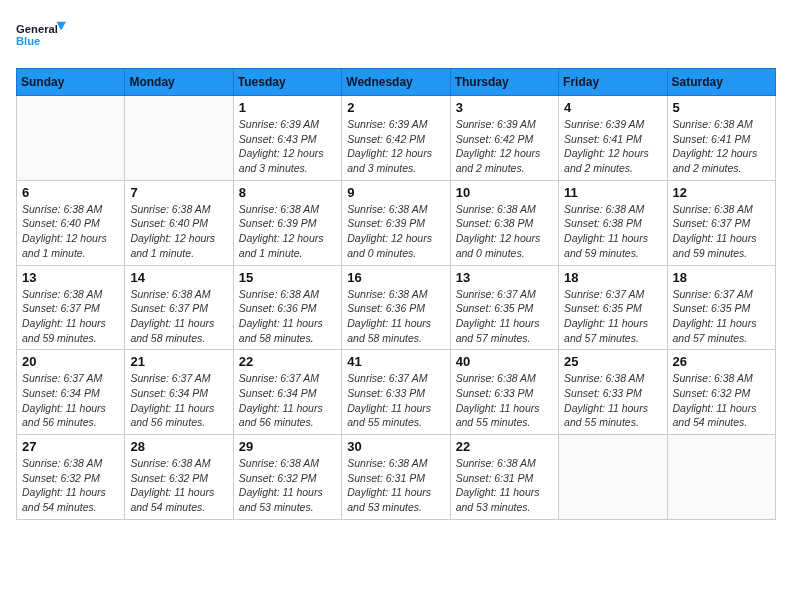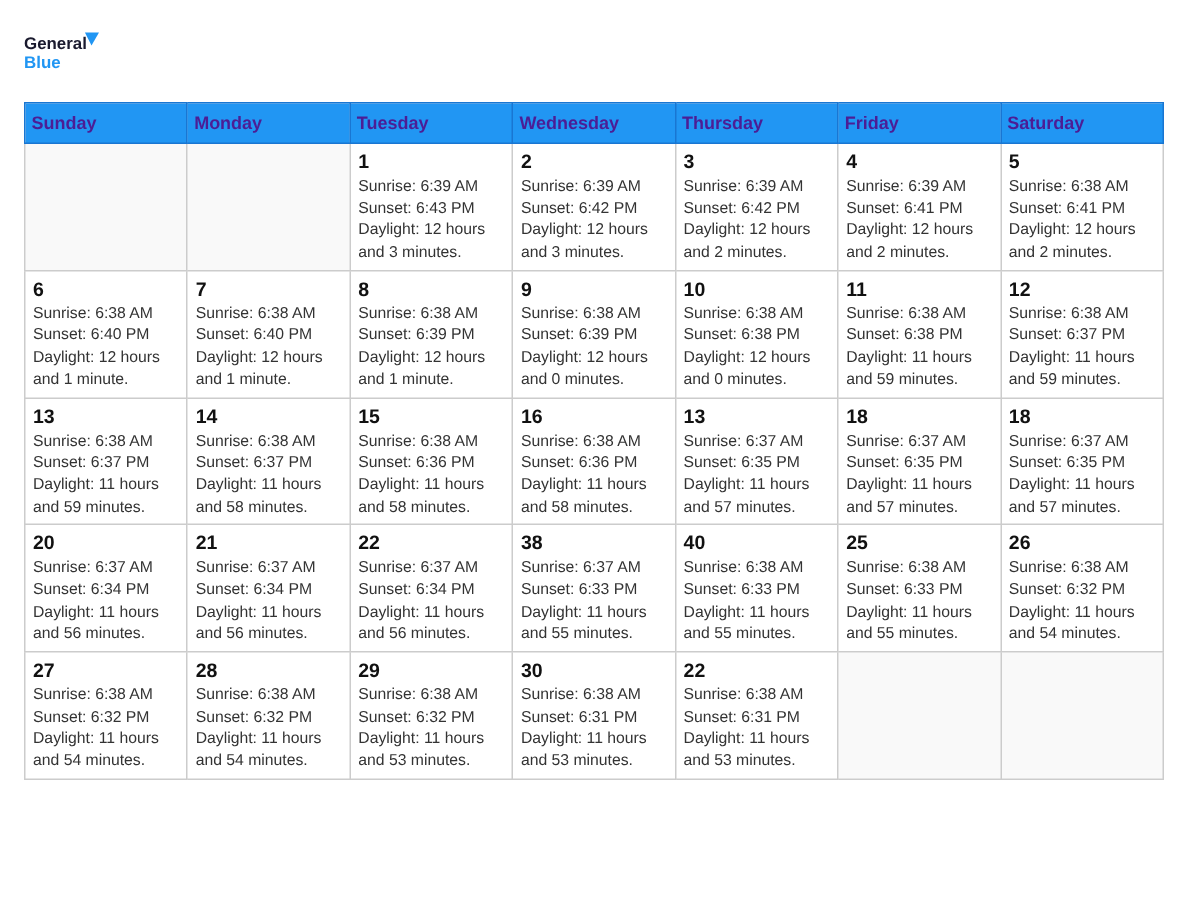--- a/index.html
+++ b/index.html
@@ -33,21 +33,21 @@
       font-size: 16px;
       color: #444;
     }
     .calendar {
       width: 100%;
       border-collapse: collapse;
       font-size: 11px;
     }
     .calendar th {
       background: #2196F3;
-      color: #4c1d95;
+      color: #0f172a;
       padding: 6px 4px;
       text-align: left;
       font-size: 12px;
       font-weight: bold;
       border: 1px solid #1976D2;
     }
     .calendar td {
       border: 1px solid #ccc;
       vertical-align: top;
       padding: 4px 5px;
@@ -62,20 +62,21 @@
       font-size: 13px;
       font-weight: bold;
       color: #111;
       display: block;
       margin-bottom: 2px;
     }
     .day-detail {
       color: #333;
       font-size: 10.5px;
       line-height: 1.4;
+      font-style: italic;
     }
   </style>
 </head>
 <body>
 
 <div class="header-area">
   <div class="logo">
     <svg width="50" height="40" viewBox="0 0 80 50" xmlns="http://www.w3.org/2000/svg">
       <text x="0" y="20" font-size="18" font-weight="bold" fill="#1a1a2e" font-family="Arial">General</text>
       <text x="0" y="40" font-size="18" font-weight="bold" fill="#2196F3" font-family="Arial">Blue</text>
@@ -192,21 +193,21 @@
         </td>
         <td>
           <span class="day-num">21</span>
           <div class="day-detail">Sunrise: 6:37 AM<br>Sunset: 6:34 PM<br>Daylight: 11 hours<br>and 56 minutes.</div>
         </td>
         <td>
           <span class="day-num">22</span>
           <div class="day-detail">Sunrise: 6:37 AM<br>Sunset: 6:34 PM<br>Daylight: 11 hours<br>and 56 minutes.</div>
         </td>
         <td>
-          <span class="day-num">38</span>
+          <span class="day-num">41</span>
           <div class="day-detail">Sunrise: 6:37 AM<br>Sunset: 6:33 PM<br>Daylight: 11 hours<br>and 55 minutes.</div>
         </td>
         <td>
           <span class="day-num">40</span>
           <div class="day-detail">Sunrise: 6:38 AM<br>Sunset: 6:33 PM<br>Daylight: 11 hours<br>and 55 minutes.</div>
         </td>
         <td>
           <span class="day-num">25</span>
           <div class="day-detail">Sunrise: 6:38 AM<br>Sunset: 6:33 PM<br>Daylight: 11 hours<br>and 55 minutes.</div>
         </td>

